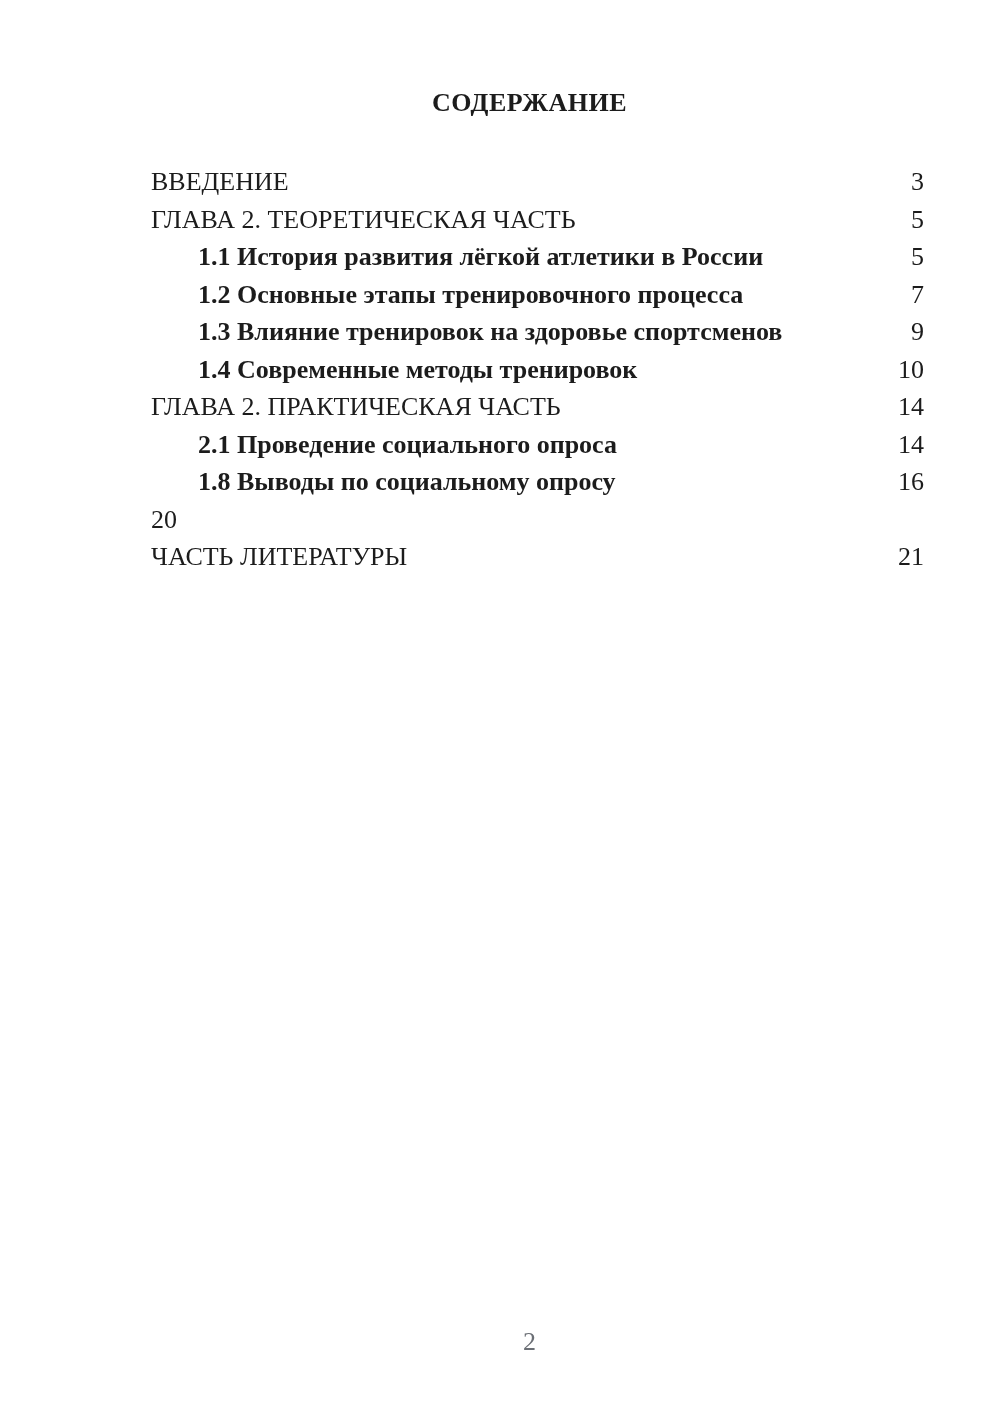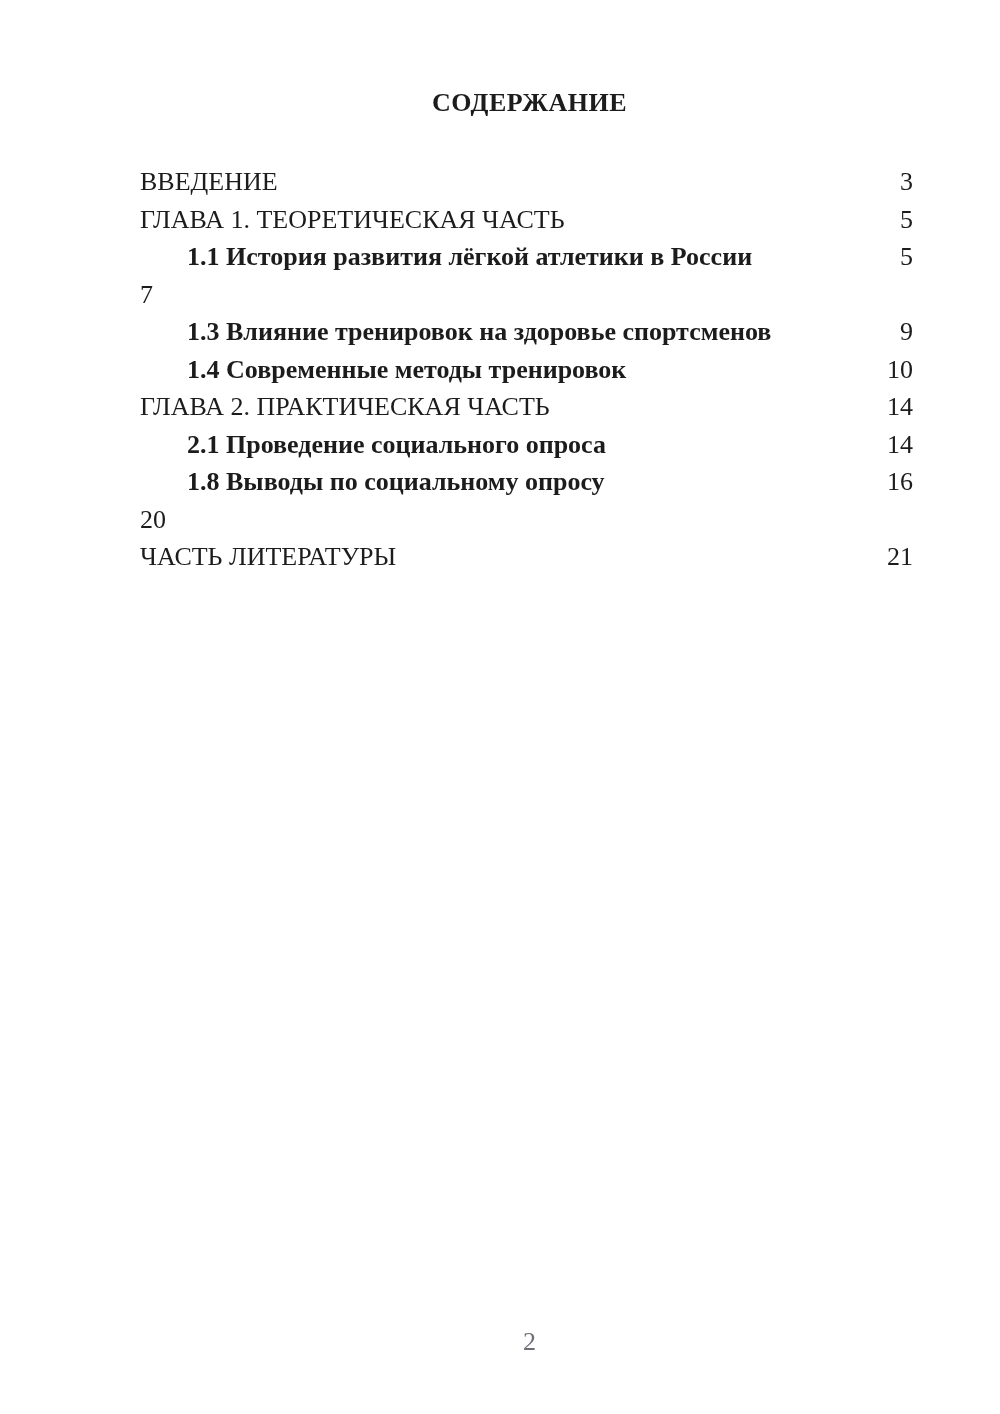--- a/index.html
+++ b/index.html
@@ -23,21 +23,21 @@
     width: 773px;
     text-align: center;
     font-size: 26px;
     line-height: 30px;
     font-weight: bold;
     letter-spacing: 0.5px;
   }
   .toc {
     position: absolute;
     top: 163px;
-    left: 140px;
+    left: 151px;
     width: 773px;
   }
   .toc-row {
     display: flex;
     justify-content: space-between;
     align-items: baseline;
     line-height: 37.5px;
     font-size: 26px;
   }
   .toc-row .toc-label {
@@ -68,28 +68,29 @@
 <div class="page">
 
   <div class="doc-title">СОДЕРЖАНИЕ</div>
 
   <div class="toc">
       <div class="toc-row level-1">
         <span class="toc-label">ВВЕДЕНИЕ</span>
         <span class="toc-page">3</span>
       </div>
       <div class="toc-row level-1">
-        <span class="toc-label">ГЛАВА 1. ТЕОРЕТИЧЕСКАЯ ЧАСТЬ</span>
+        <span class="toc-label">ГЛАВА 2. ТЕОРЕТИЧЕСКАЯ ЧАСТЬ</span>
         <span class="toc-page">5</span>
       </div>
       <div class="toc-row level-2">
         <span class="toc-label">1.1 История развития лёгкой атлетики в России</span>
         <span class="toc-page">5</span>
       </div>
       <div class="toc-row level-2">
+        <span class="toc-label">1.2 Основные этапы тренировочного процесса</span>
         <span class="toc-page">7</span>
       </div>
       <div class="toc-row level-2">
         <span class="toc-label">1.3 Влияние тренировок на здоровье спортсменов</span>
         <span class="toc-page">9</span>
       </div>
       <div class="toc-row level-2">
         <span class="toc-label">1.4 Современные методы тренировок</span>
         <span class="toc-page">10</span>
       </div>

